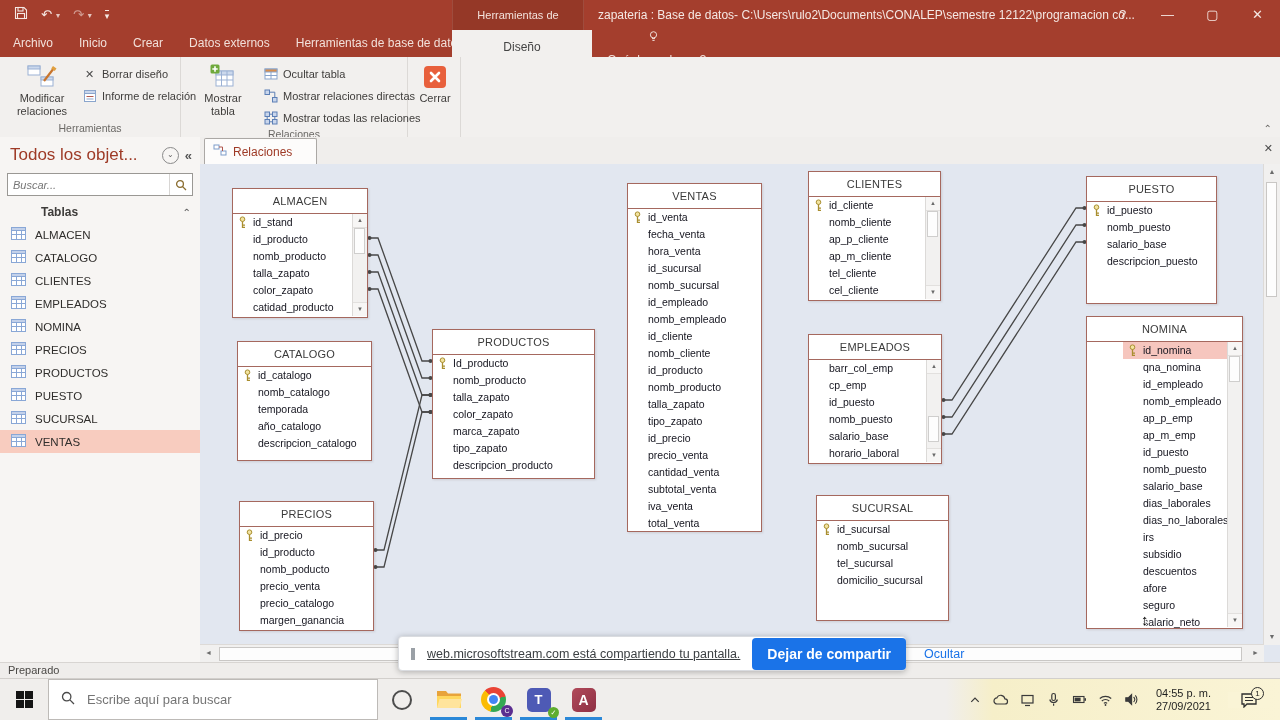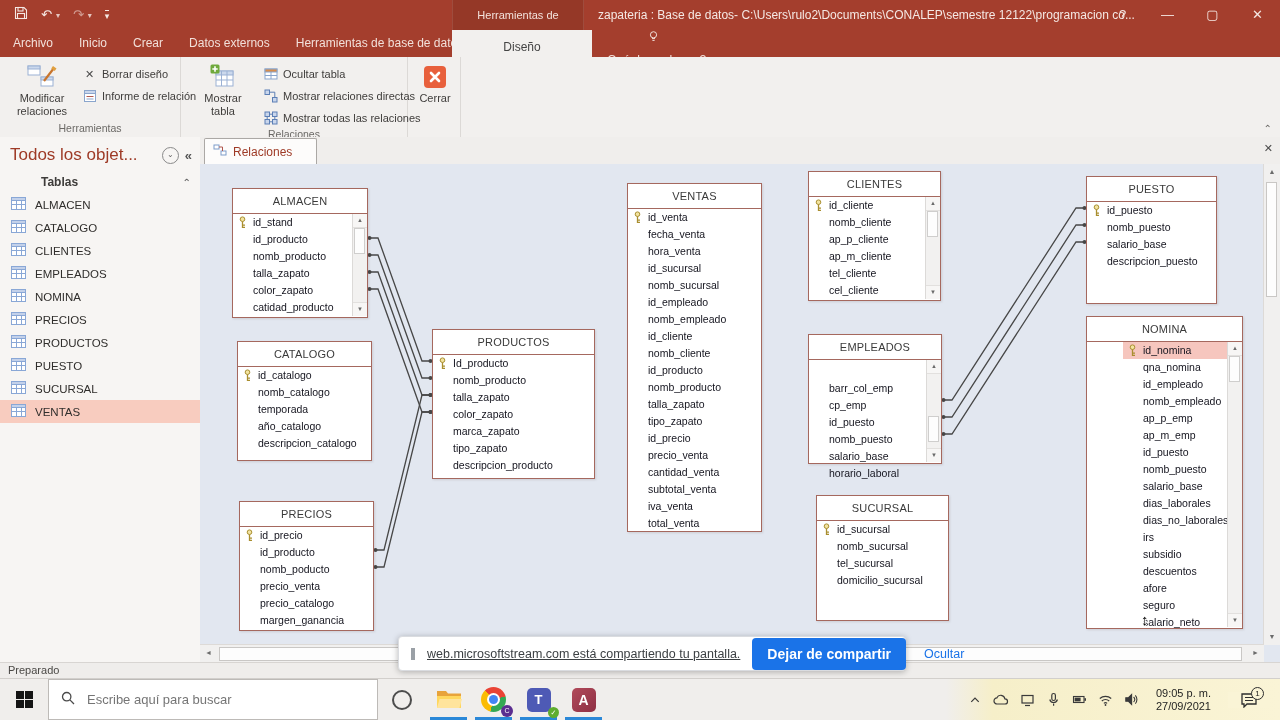--- a/index.html
+++ b/index.html
@@ -288,20 +288,29 @@
     </div>
     <span class="ribbon-collapse">⌃</span>
   </div>
 
   <div class="navpane">
     <div class="np-title">
       <span class="t">Todos los objet...</span>
       <span class="np-circle">⌄</span>
       <span class="np-shutter">«</span>
     </div>
+    <div class="np-search">
+      <input type="text" placeholder="Buscar..." style="">
+      <span class="mag">
+        <svg width="12" height="12" viewBox="0 0 12 12" fill="none" stroke="#8A6D2F" stroke-width="1.3">
+            <circle cx="5" cy="5" r="3.4"></circle>
+            <path d="M7.6 7.6 L11 11"></path>
+          </svg>
+      </span>
+    </div>
     <div class="np-section">
       <span class="lbl">Tablas</span>
       <span class="col">⌃</span>
     </div>
     <div>
         <div class="np-item">
           <span><svg width="15" height="13" viewBox="0 0 15 13">
               <rect x="0.5" y="0.5" width="14" height="12" fill="#fff" stroke="#89A7D6"></rect>
               <rect x="0.5" y="0.5" width="14" height="3" fill="#C3D1EA" stroke="#89A7D6"></rect>
               <line x1="5.5" y1="3.5" x2="5.5" y2="12.5" stroke="#89A7D6"></line>
@@ -569,21 +578,21 @@
             <div class="trow"><span>cel_cliente</span></div>
           </div>
           <div class="tscroll">
             <div class="up">▲</div>
             <div class="thumb" style="height: 26px; top: 14px;"></div>
             <div class="dn">▼</div>
           </div>
         </div>
         <div class="tbox" style="left: 608px; top: 170px; width: 134px; height: 130px;">
           <div class="thead">EMPLEADOS</div>
-          <div style="margin-right: 14px; margin-top: 20px;">
+          <div style="margin-right: 14px;">
             <div class="trow"><span>barr_col_emp</span></div>
             <div class="trow"><span>cp_emp</span></div>
             <div class="trow"><span>id_puesto</span></div>
             <div class="trow"><span>nomb_puesto</span></div>
             <div class="trow"><span>salario_base</span></div>
             <div class="trow"><span>horario_laboral</span></div>
           </div>
           <div class="tscroll">
             <div class="up">▲</div>
             <div class="thumb" style="height: 26px; top: 55%;"></div>
@@ -753,21 +762,21 @@
             <circle cx="7.5" cy="12" r="0.9" fill="#3A3A3A" stroke="none"></circle>
           </svg>
         </span>
       <span>
           <svg width="15" height="15" viewBox="0 0 15 15" fill="none" stroke="#3A3A3A" stroke-width="1.1">
             <path d="M1.8 5.8 v3.4 h2.4 L7.6 12.4 V2.6 L4.2 5.8 Z" fill="#3A3A3A"></path>
             <path d="M9.6 5 a3.6 3.6 0 0 1 0 5 M11.3 3.4 a6 6 0 0 1 0 8.2"></path>
           </svg>
         </span>
       <div class="clock">
-        <div>09:05 p. m.</div>
+        <div>04:55 p. m.</div>
         <div>27/09/2021</div>
       </div>
       <div class="notif">
         <svg width="18" height="16" viewBox="0 0 18 16">
             <path d="M2 2 h14 v10 h-9 l-3 3 v-3 h-2 z" fill="none" stroke="#2E2E2E" stroke-width="1.3"></path>
             <path d="M5 5.5 h8 M5 8.5 h8" stroke="#2E2E2E" stroke-width="1.1"></path>
           </svg>
         <span class="nbadge">1</span>
       </div>
     </div>

